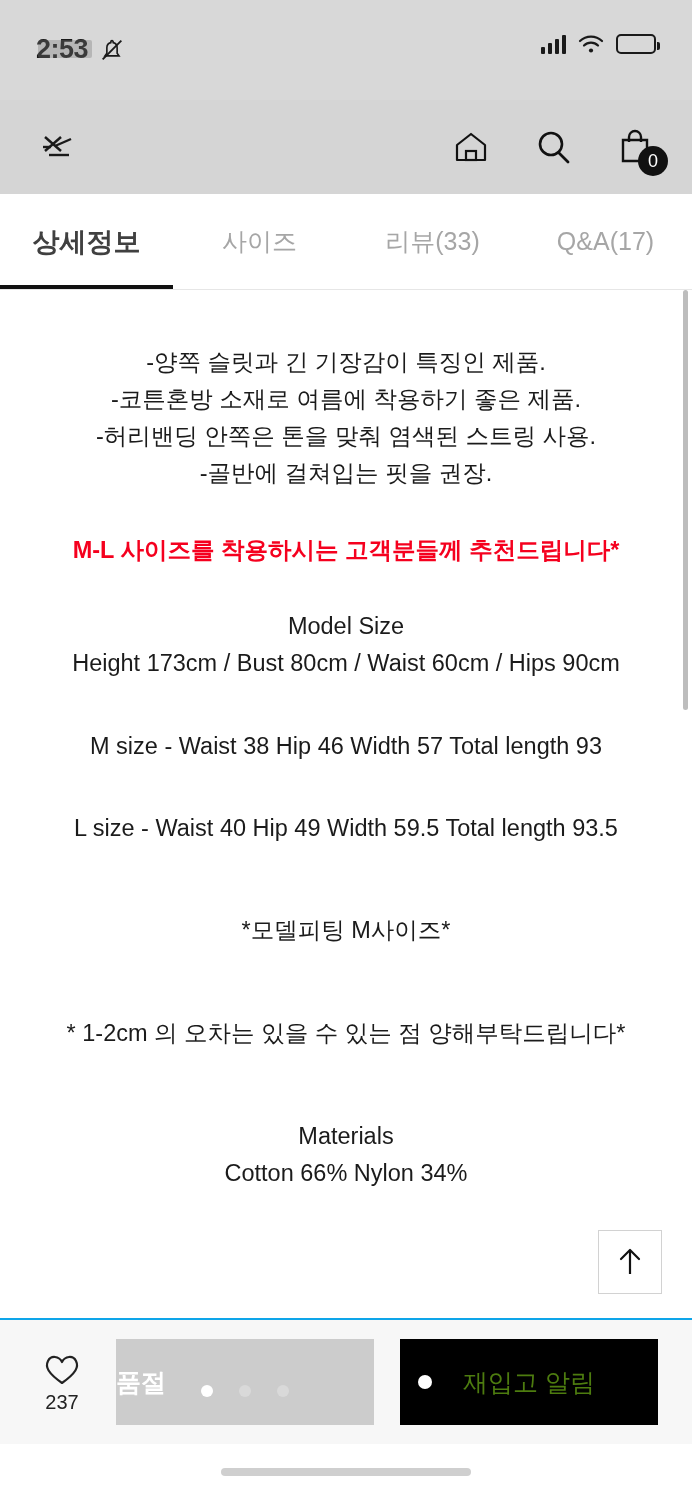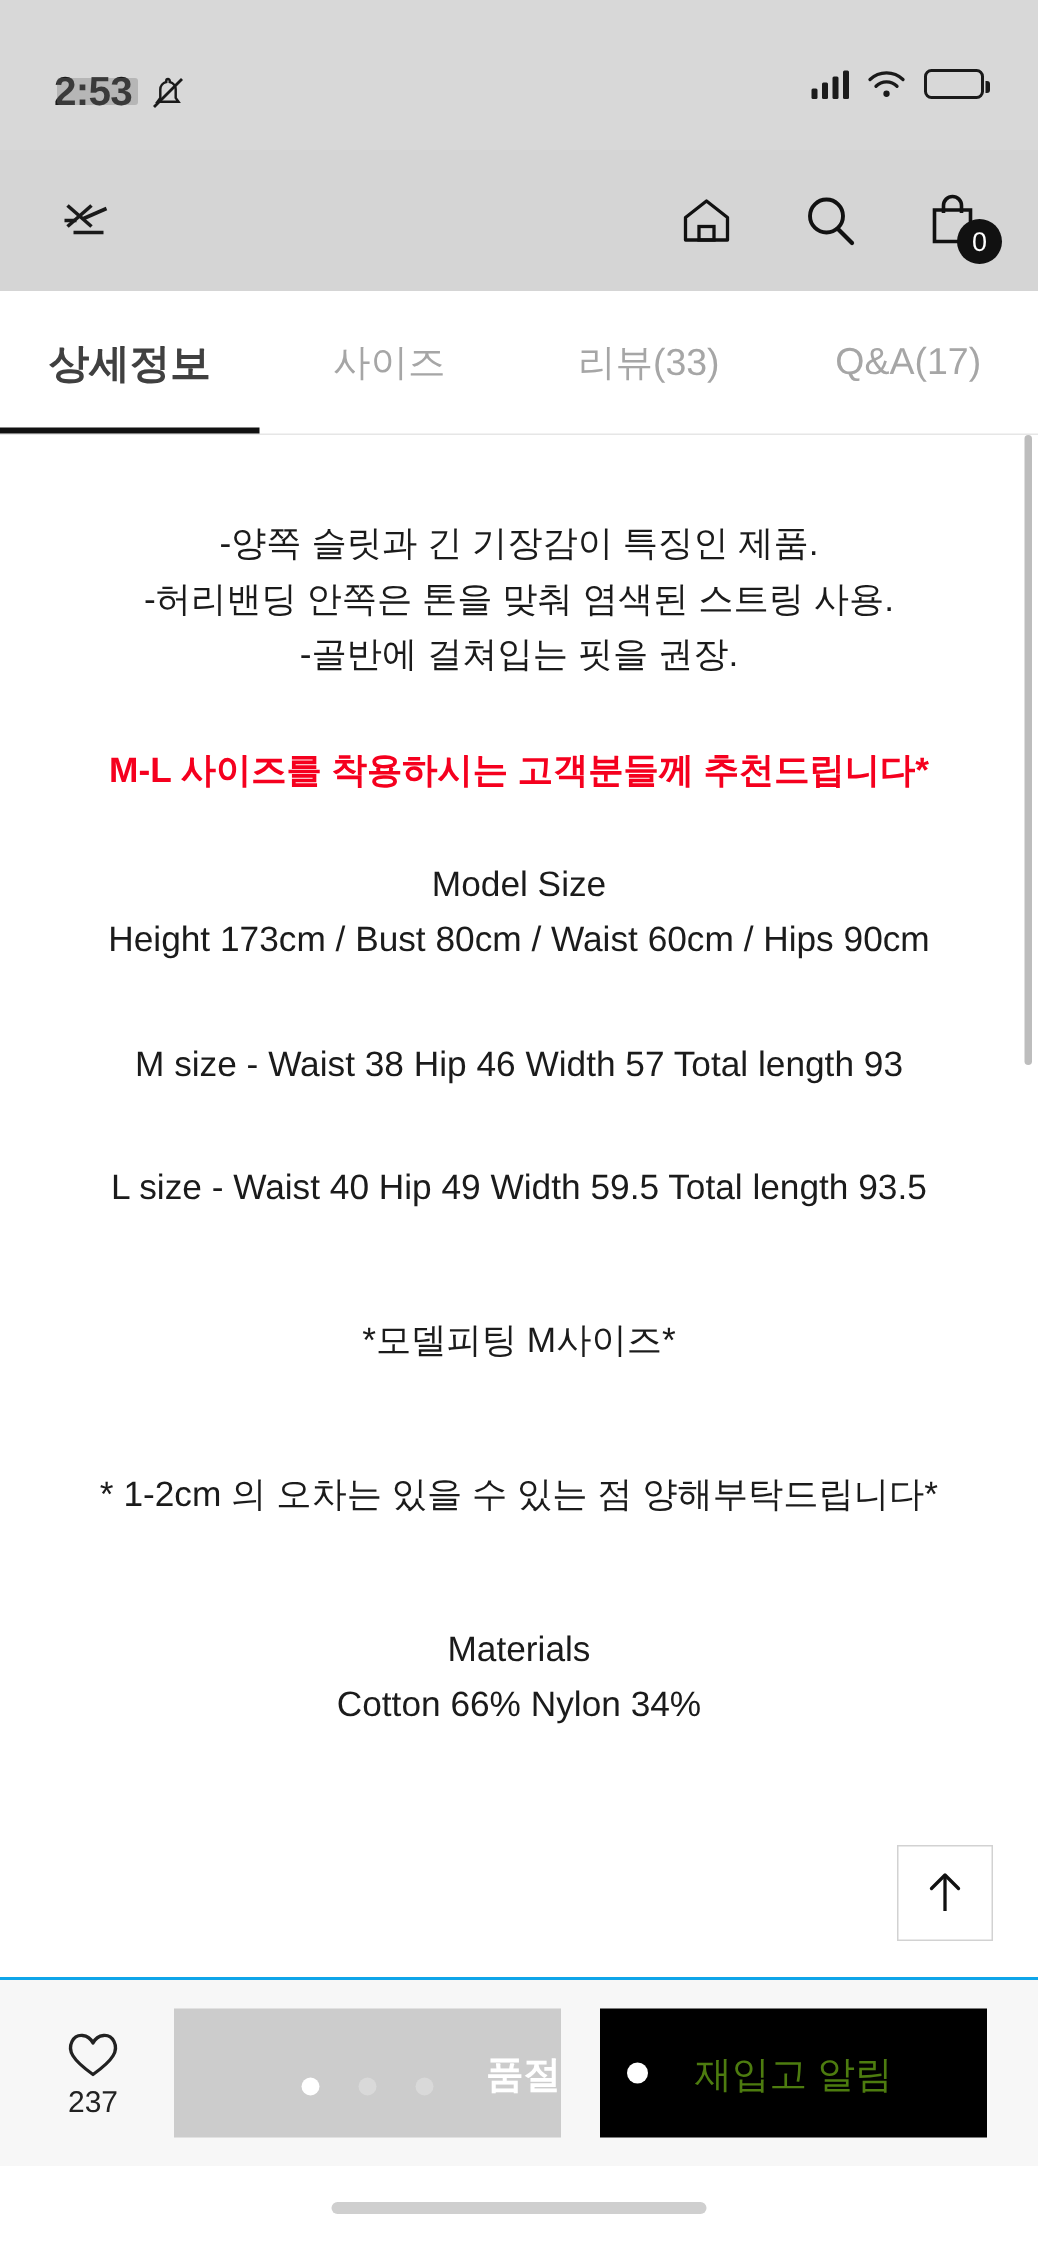--- a/index.html
+++ b/index.html
@@ -19,21 +19,21 @@
     flex-direction: column;
   }
 
   
   .status-bar {
     height: 100px;
     background: #d8d8d8;
     display: flex;
     align-items: flex-start;
     justify-content: space-between;
-    padding: 46px 36px 0 36px;
+    padding: 34px 36px 0 36px;
     flex: 0 0 auto;
   }
   .status-left {
     display: flex;
     align-items: center;
     gap: 10px;
   }
   .status-time {
     font-size: 27px;
     font-weight: bold;
@@ -205,21 +205,21 @@
     gap: 4px;
   }
   .like-count { font-size: 20px; color: #222; }
   .btn-soldout {
     flex: 1;
     height: 86px;
     background: #cccccc;
     color: #ffffff;
     font-size: 25px;
     font-weight: bold;
-    display: flex; align-items: center; justify-content: flex-end;
+    display: flex; align-items: center; justify-content: flex-start;
     position: relative;
   }
   .dots {
     position: absolute;
     left: 50%;
     transform: translateX(-50%);
     bottom: 28px;
     display: flex;
     gap: 26px;
     align-items: center;
@@ -331,20 +331,21 @@
     <div class="tab">사이즈</div>
     <div class="tab">리뷰(33)</div>
     <div class="tab">Q&amp;A(17)</div>
   </div>
 
   <div class="content">
     <div class="scroll-track"></div>
 
     <div class="blk">
       <div class="line">-양쪽 슬릿과 긴 기장감이 특징인 제품.</div>
+      <div class="line">-코튼혼방 소재로 여름에 착용하기 좋은 제품.</div>
       <div class="line">-허리밴딩 안쪽은 톤을 맞춰 염색된 스트링 사용.</div>
       <div class="line">-골반에 걸쳐입는 핏을 권장.</div>
     </div>
 
     <div class="notice">
       <div>M-L 사이즈를 착용하시는 고객분들께 추천드립니다*</div>
     </div>
 
     <div class="h-blk">
       <div class="line">Model Size</div>

